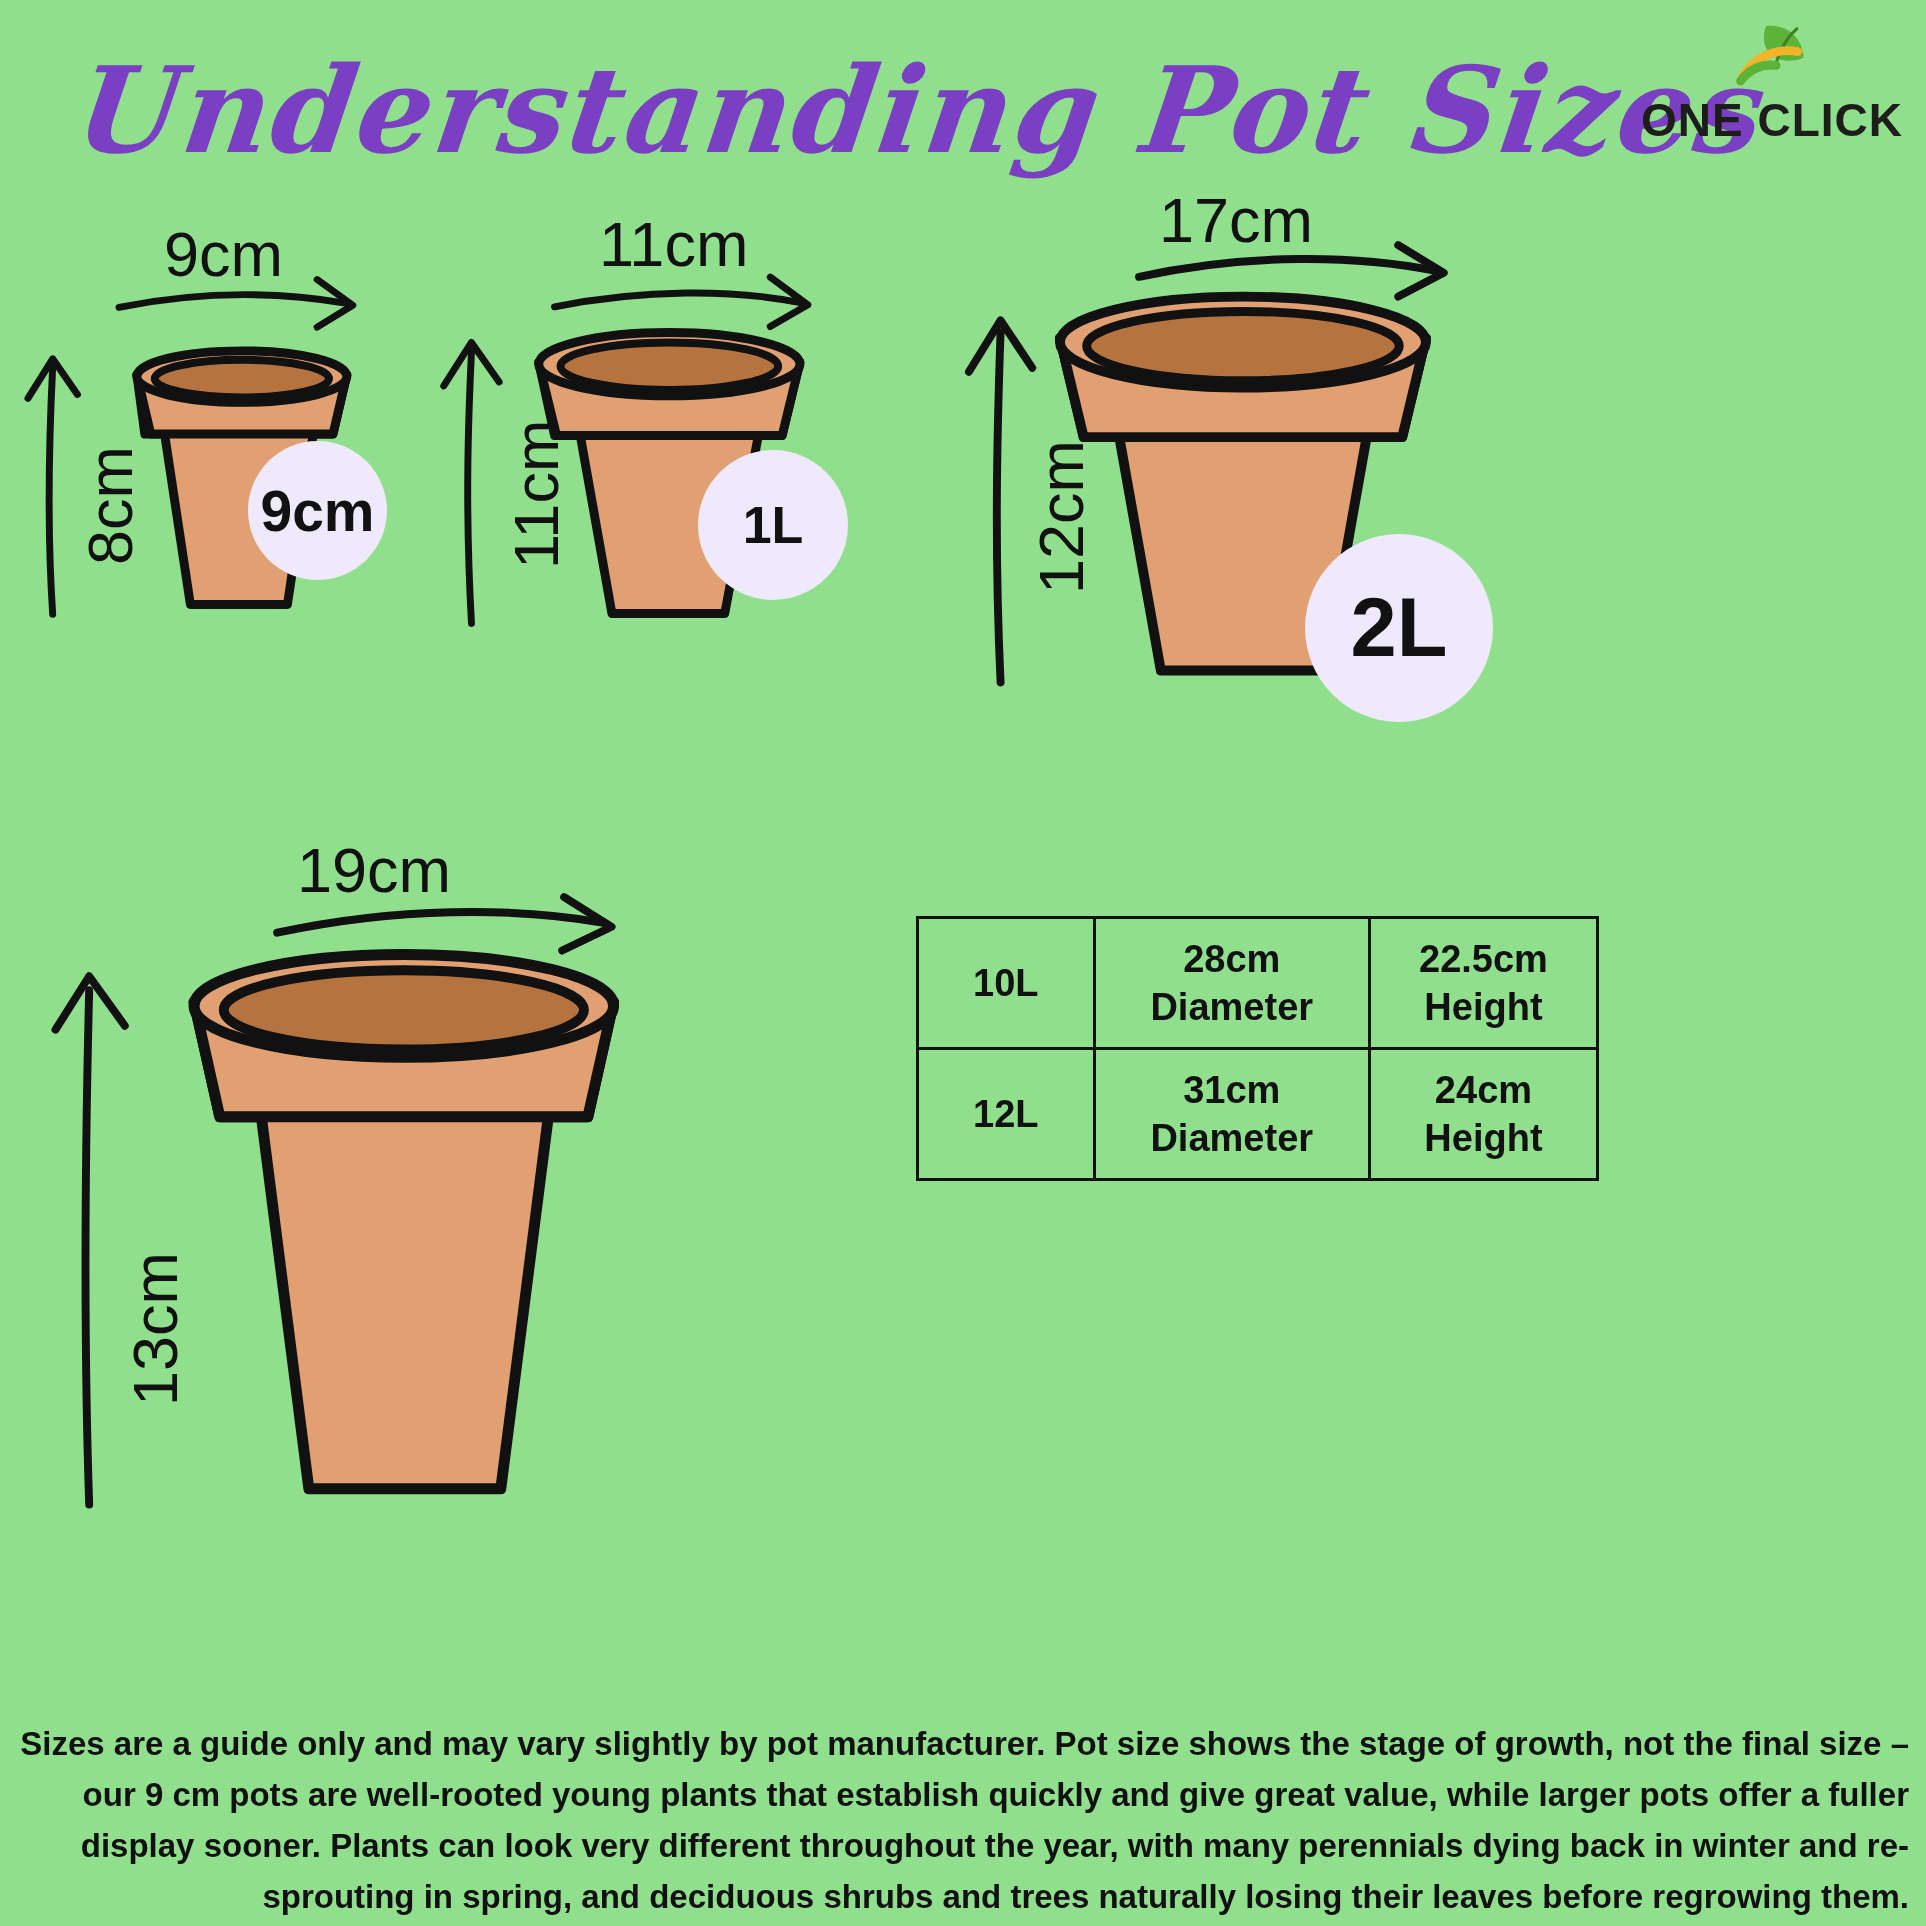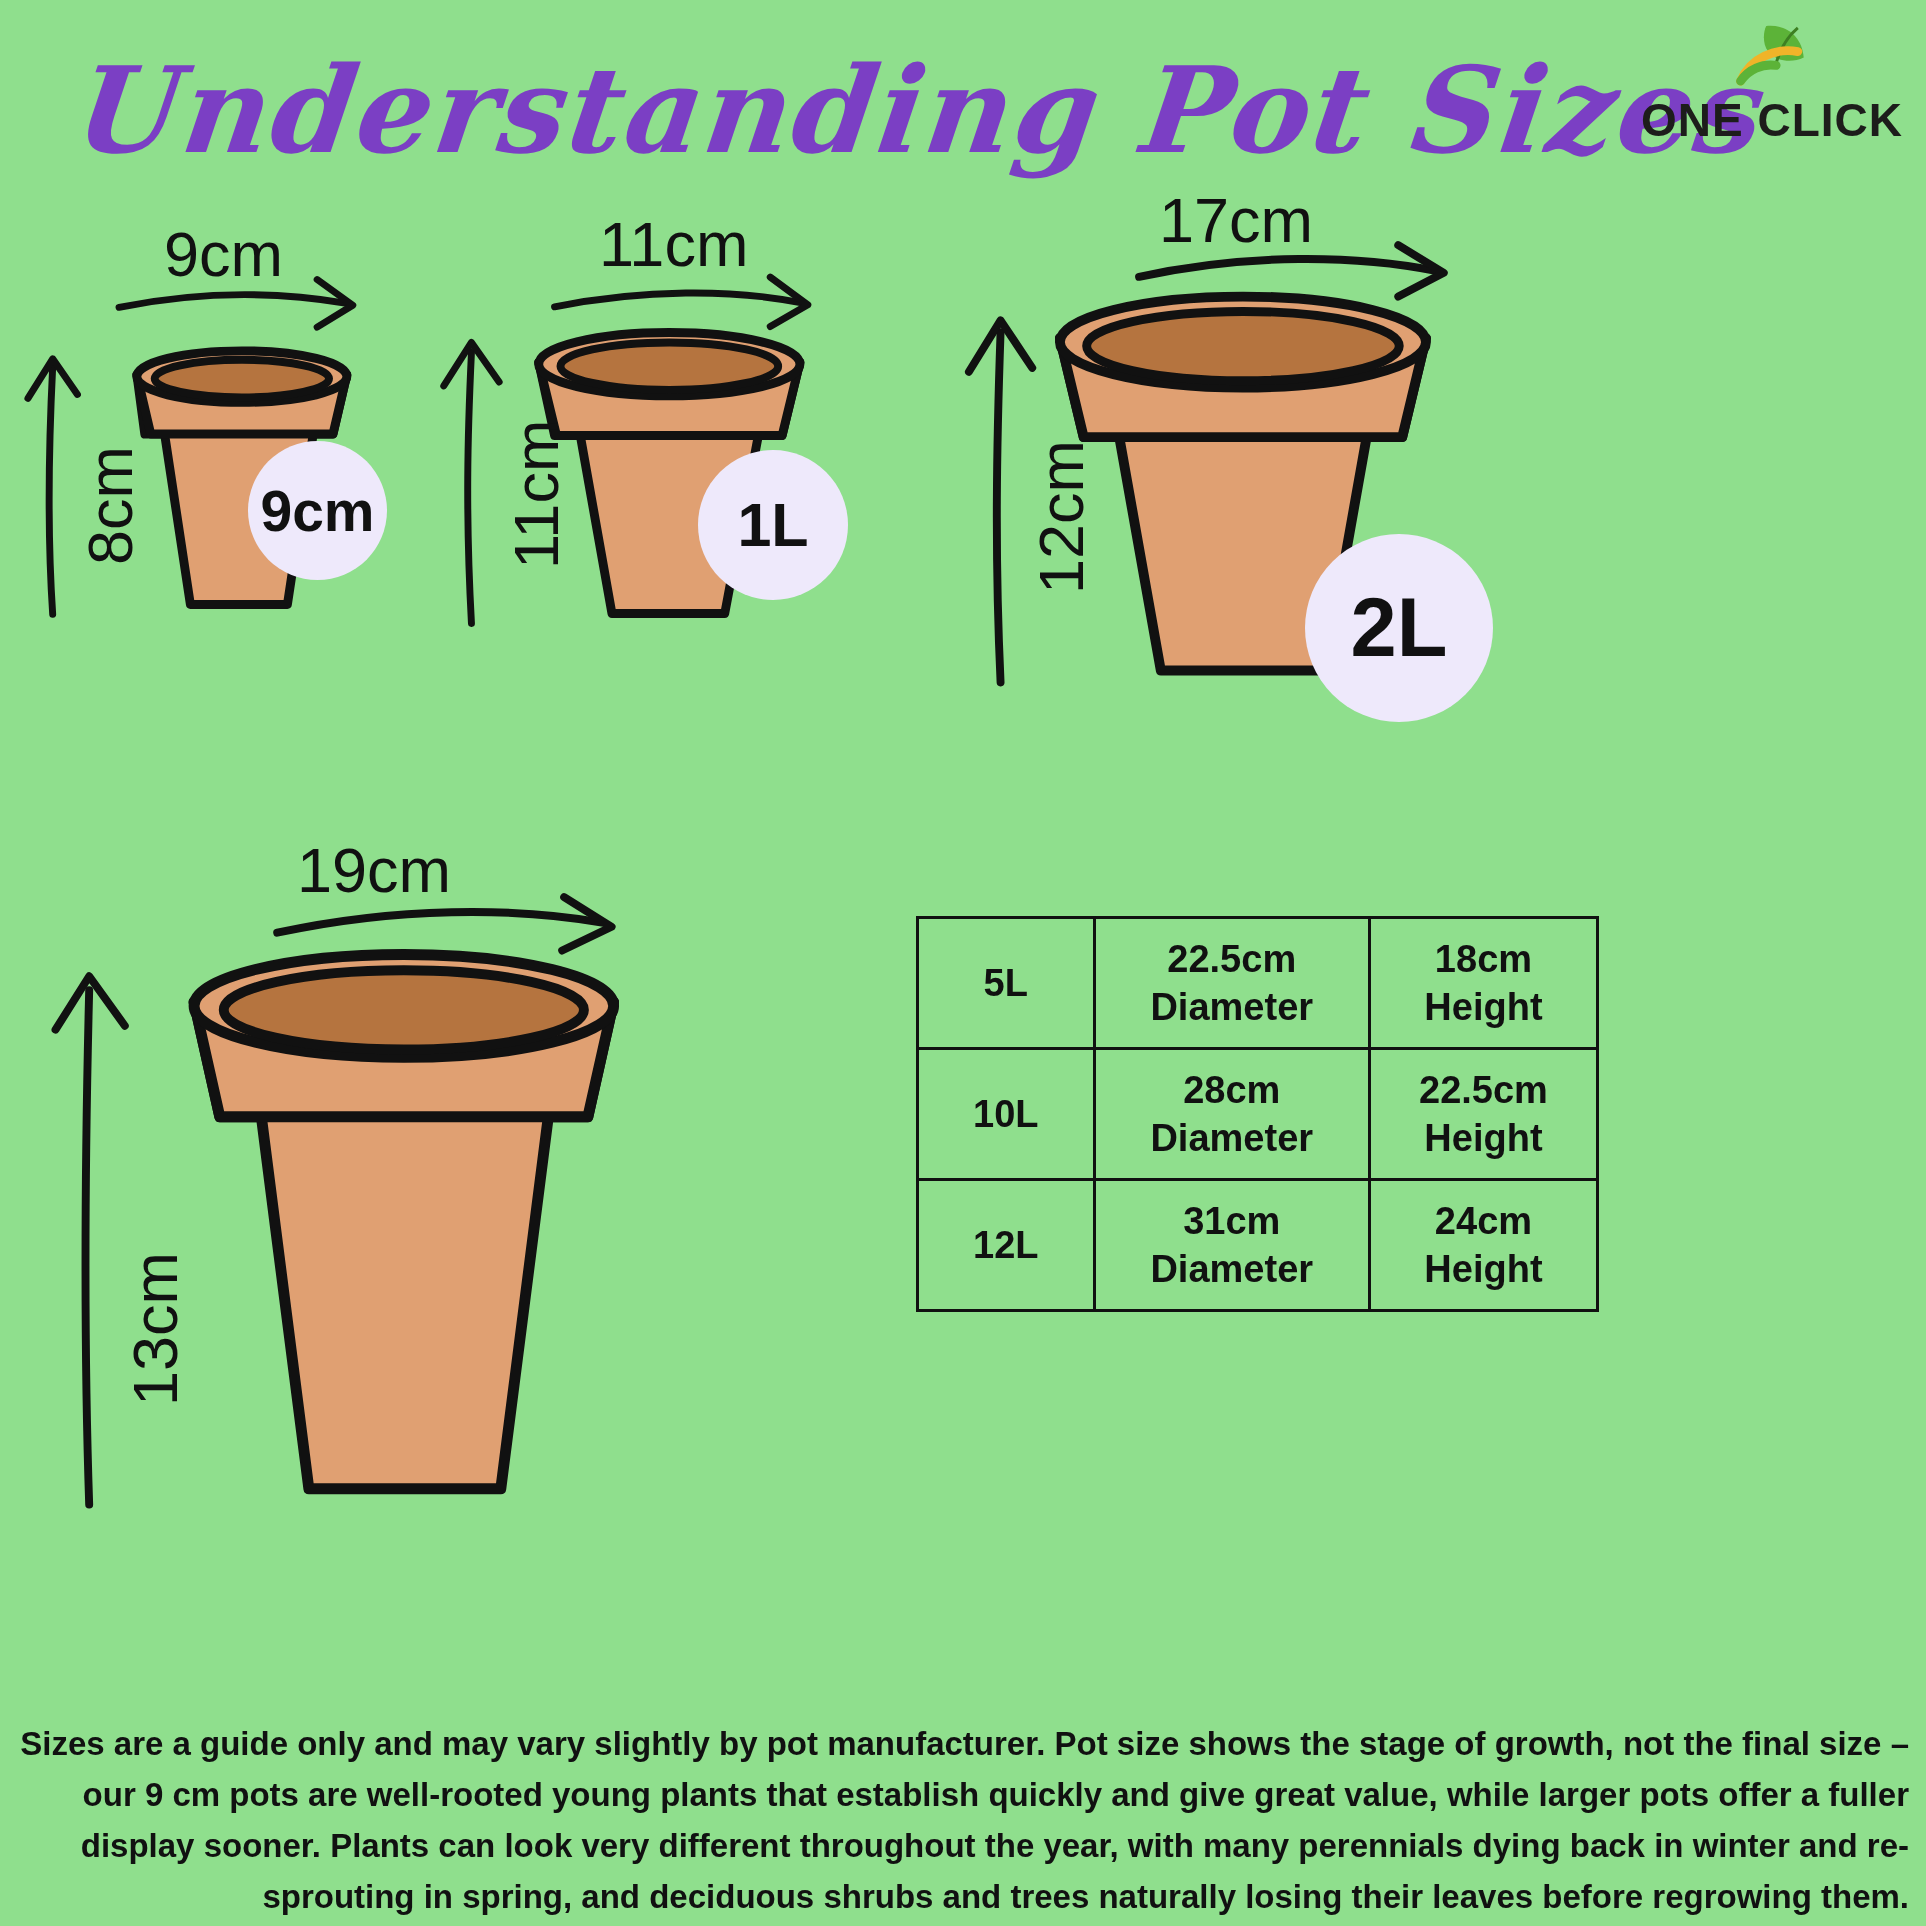--- a/index.html
+++ b/index.html
@@ -175,21 +175,21 @@
       <path d="M140 110 C230 92 320 92 390 106" stroke="#111" stroke-width="7" fill="none" stroke-linecap="round"></path>
       <path d="M358 80 L396 108 L358 130" stroke="#111" stroke-width="7" fill="none" stroke-linecap="round" stroke-linejoin="round"></path>
       <path d="M56 430 C50 320 52 240 56 156" stroke="#111" stroke-width="7" fill="none" stroke-linecap="round"></path>
       <path d="M28 190 L56 146 L84 186" stroke="#111" stroke-width="7" fill="none" stroke-linecap="round" stroke-linejoin="round"></path>
       <path d="M124 166 L388 166 L370 240 L346 240 L312 420 L198 420 L166 240 L140 240 Z" fill="#e0a072" stroke="#111" stroke-width="9" stroke-linejoin="round"></path>
       <path d="M124 166 L388 166 L370 240 L142 240 Z" fill="#e0a072" stroke="#111" stroke-width="9" stroke-linejoin="round"></path>
       <ellipse cx="256" cy="168" rx="132" ry="32" fill="#e0a072" stroke="#111" stroke-width="9"></ellipse>
       <ellipse cx="256" cy="170" rx="110" ry="24" fill="#b5743f" stroke="#111" stroke-width="8"></ellipse>
     </svg>
 
-    <div class="badge" style="left:282px; top:252px; width:150px; height:150px; font-size:61px;">
+    <div class="badge" style="left:282px; top:252px; width:150px; height:150px; font-size:52px;">
       <span>1L</span>
     </div>
   </div>
 
   <div class="pot-group" style="left:931px; top:168px; width:614px; height:554px;">
     <div class="arrow-label" style="left:228px; top:16px;">17cm</div>
     <div class="arrow-label vert" style="left:94px; top:426px;">12cm</div>
 
     <svg width="614" height="554" viewBox="0 0 620 560">
       <path d="M210 110 C320 86 430 88 510 104" stroke="#111" stroke-width="8" fill="none" stroke-linecap="round"></path>
@@ -220,31 +220,20 @@
       <path d="M196 192 L620 192 L594 308 L222 308 Z" fill="#e0a072" stroke="#111" stroke-width="11" stroke-linejoin="round"></path>
       <ellipse cx="408" cy="196" rx="212" ry="52" fill="#e0a072" stroke="#111" stroke-width="11"></ellipse>
       <ellipse cx="408" cy="200" rx="182" ry="40" fill="#b5743f" stroke="#111" stroke-width="10"></ellipse>
     </svg>
 
   </div>
 
   <table class="size-table">
     <tbody>
       <tr>
-        <td class="vol">5L</td>
-        <td class="dia">
-          <div>22.5cm</div>
-          <div>Diameter</div>
-        </td>
-        <td class="hgt">
-          <div>18cm</div>
-          <div>Height</div>
-        </td>
-      </tr>
-      <tr>
         <td class="vol">10L</td>
         <td class="dia">
           <div>28cm</div>
           <div>Diameter</div>
         </td>
         <td class="hgt">
           <div>22.5cm</div>
           <div>Height</div>
         </td>
       </tr>

